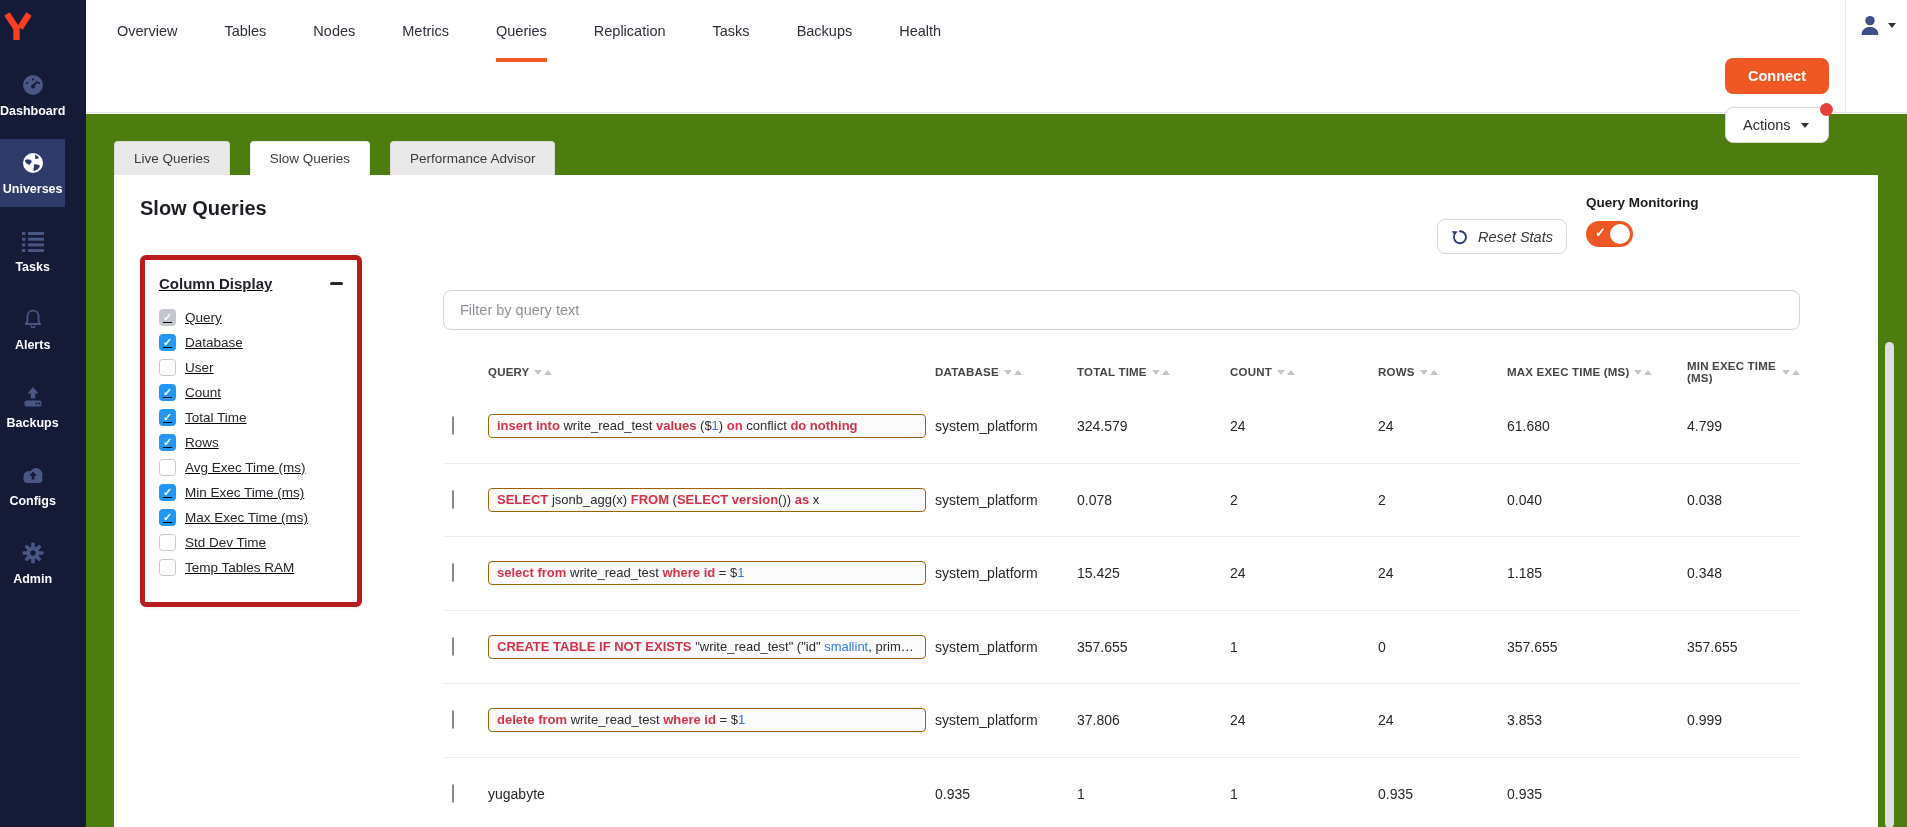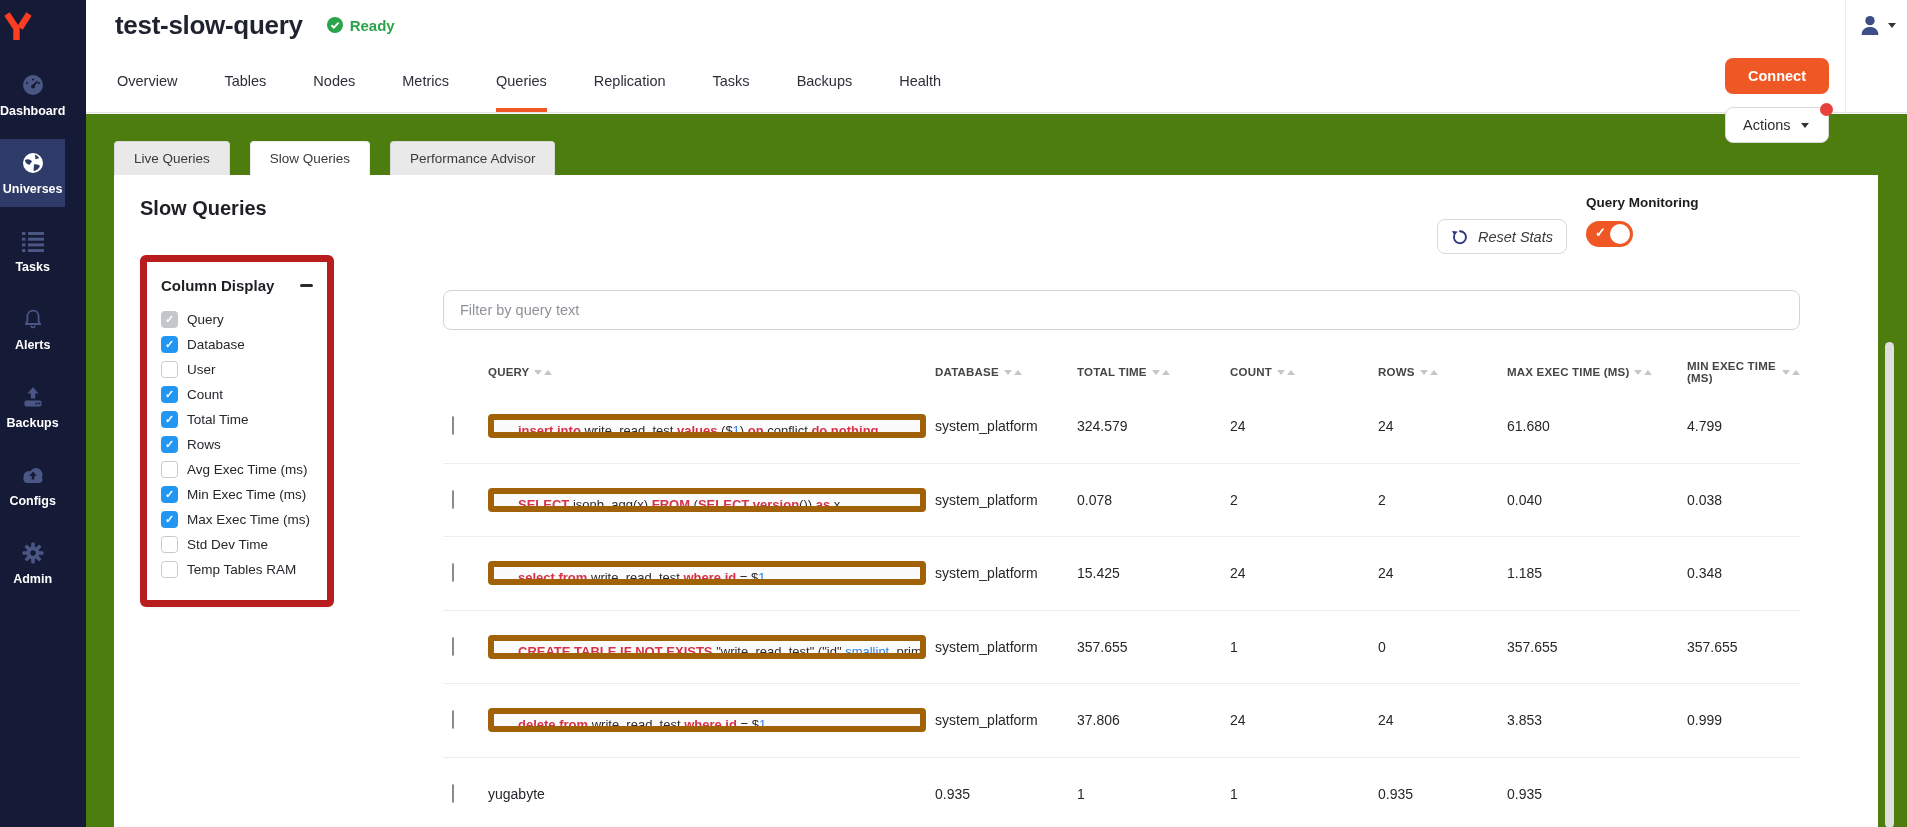--- a/index.html
+++ b/index.html
@@ -38,21 +38,21 @@
   .panel { position:absolute; left:28px; top:61px; width:1764px; height:700px; background:#fff; }
   .panel-title { position:absolute; left:26px; top:22px; font-size:20px; font-weight:700; color:#1e1f24; }
 
   .reset-btn { position:absolute; left:1323px; top:44px; width:130px; height:35px; background:#fff; border:1px solid #d8d8d8; border-radius:8px; display:flex; align-items:center; justify-content:center; gap:9px; font-size:14.5px; color:#3a3a3a; cursor:pointer;font-style:italic; }
   .qm-label { position:absolute; left:1472px; top:20px; font-size:13.5px; font-weight:700; color:#1c1c1c; }
   .toggle { position:absolute; left:1472px; top:46px; width:47px; height:26px; border-radius:13px; background:#ef5824; cursor:pointer; }
   .toggle .tick { position:absolute; left:9px; top:4px; color:#fff; font-size:13px; font-weight:700; }
   .toggle .knob { position:absolute; right:3px; top:3px; width:20px; height:20px; border-radius:50%; background:#fff; }
 
   
-  .colcard { position:absolute; left:26px; top:80px; width:194px; height:352px; background:#fff; border:7px solid #b91c1c; border-radius:6px; box-shadow:0 1px 3px rgba(0,0,0,.06); padding:15px 14px; }
+  .colcard { position:absolute; left:26px; top:80px; width:222px; height:352px; background:#fff; border:5px solid #b91c1c; border-radius:6px; box-shadow:0 1px 3px rgba(0,0,0,.06); padding:15px 14px;text-decoration:underline; }
   .colcard-head { display:flex; align-items:center; justify-content:space-between; }
   .colcard-title { font-size:15px; font-weight:700; color:#1e1f24; }
   .minus { width:13px; height:3px; background:#2a2a2a; border-radius:2px; cursor:pointer; }
   .opts { margin-top:13px; }
   .opt { display:flex; align-items:center; gap:9px; height:25px; cursor:pointer; }
   .cb { width:17px; height:17px; border-radius:3.5px; border:1.5px solid #c9c9c9; background:#fff; display:flex; align-items:center; justify-content:center; font-size:11px; color:#fff; font-weight:700; flex:none; }
   .cb.checked { background:#2196f3; border-color:#2196f3; }
   .cb.disabled { background:#c3c7cd; border-color:#c3c7cd; }
   .opt-label { font-size:13.5px; color:#26272c; }
 
@@ -65,21 +65,21 @@
   .hcell { display:flex; align-items:center; gap:5px; }
   .hlabel { font-size:11.5px; font-weight:700; color:#454545; letter-spacing:.2px; }
   .sort { display:inline-flex; align-items:center; cursor:pointer; }
   .tri { width:0; height:0; border-left:4px solid transparent; border-right:4px solid transparent; display:inline-block; }
   .tri.down { border-top:5px solid #c6c6c6; }
   .tri.up { border-bottom:5px solid #c6c6c6; margin-left:2px; }
   .rows { margin-top:8px; }
   .trow { height:73.5px; border-bottom:1px solid #ededed; }
   .trow:last-child { border-bottom:none; }
   .rowcheck { width:15px; height:15px; border:1.5px solid #8b8b8b; border-radius:3px; margin-left:9px; background:#fff; cursor:pointer; }
-  .querybox { width:438px; height:24px; line-height:21px; border:6px solid #a16207; background:#fbfbfc; border-radius:4px; padding:0 24px; font-size:13px; white-space:nowrap; overflow:hidden; color:#2b2b30; cursor:pointer; }
+  .querybox { width:438px; height:24px; line-height:21px; border:1px solid #a16207; background:#fbfbfc; border-radius:4px; padding:0 8px; font-size:13px; white-space:nowrap; overflow:hidden; color:#2b2b30; cursor:pointer; }
   .kw { color:#d63147; font-weight:700; }
   .n { color:#2f7de0; }
   .cell { font-size:14px; color:#26272b; }
 
   .scroll-thumb { position:absolute; right:13px; top:228px; width:9px; height:486px; background:#dedede; border-radius:5px; }
   .reset-icon-svg, .icon-svg { display:block; }
 </style>
 </head>
 <body>
 
@@ -183,30 +183,20 @@
                 <circle r="2.7" fill="#151a36"></circle>
               </g>
             </svg>
           </span>
                  <span class="nav-label">Admin</span>
         </div>
       </div>
   </div>
 
   <div class="header">
-    <div class="header-top">
-      <span class="page-main-title">test-slow-query</span>
-      <span class="status">
-        <svg width="16" height="16" viewBox="0 0 16 16">
-          <circle cx="8" cy="8" r="8" fill="#2aa34a"></circle>
-          <path d="M4.4 8.2 L6.8 10.6 L11.6 5.6" stroke="#fff" stroke-width="1.9" fill="none"></path>
-        </svg>
-        <span class="status-label">Ready</span>
-      </span>
-    </div>
     <div class="header-tabs" id="header-tabs">
         <div class="htab">Overview</div>
         <div class="htab">Tables</div>
         <div class="htab">Nodes</div>
         <div class="htab">Metrics</div>
         <div class="htab active">Queries</div>
         <div class="htab">Replication</div>
         <div class="htab">Tasks</div>
         <div class="htab">Backups</div>
         <div class="htab">Health</div>

